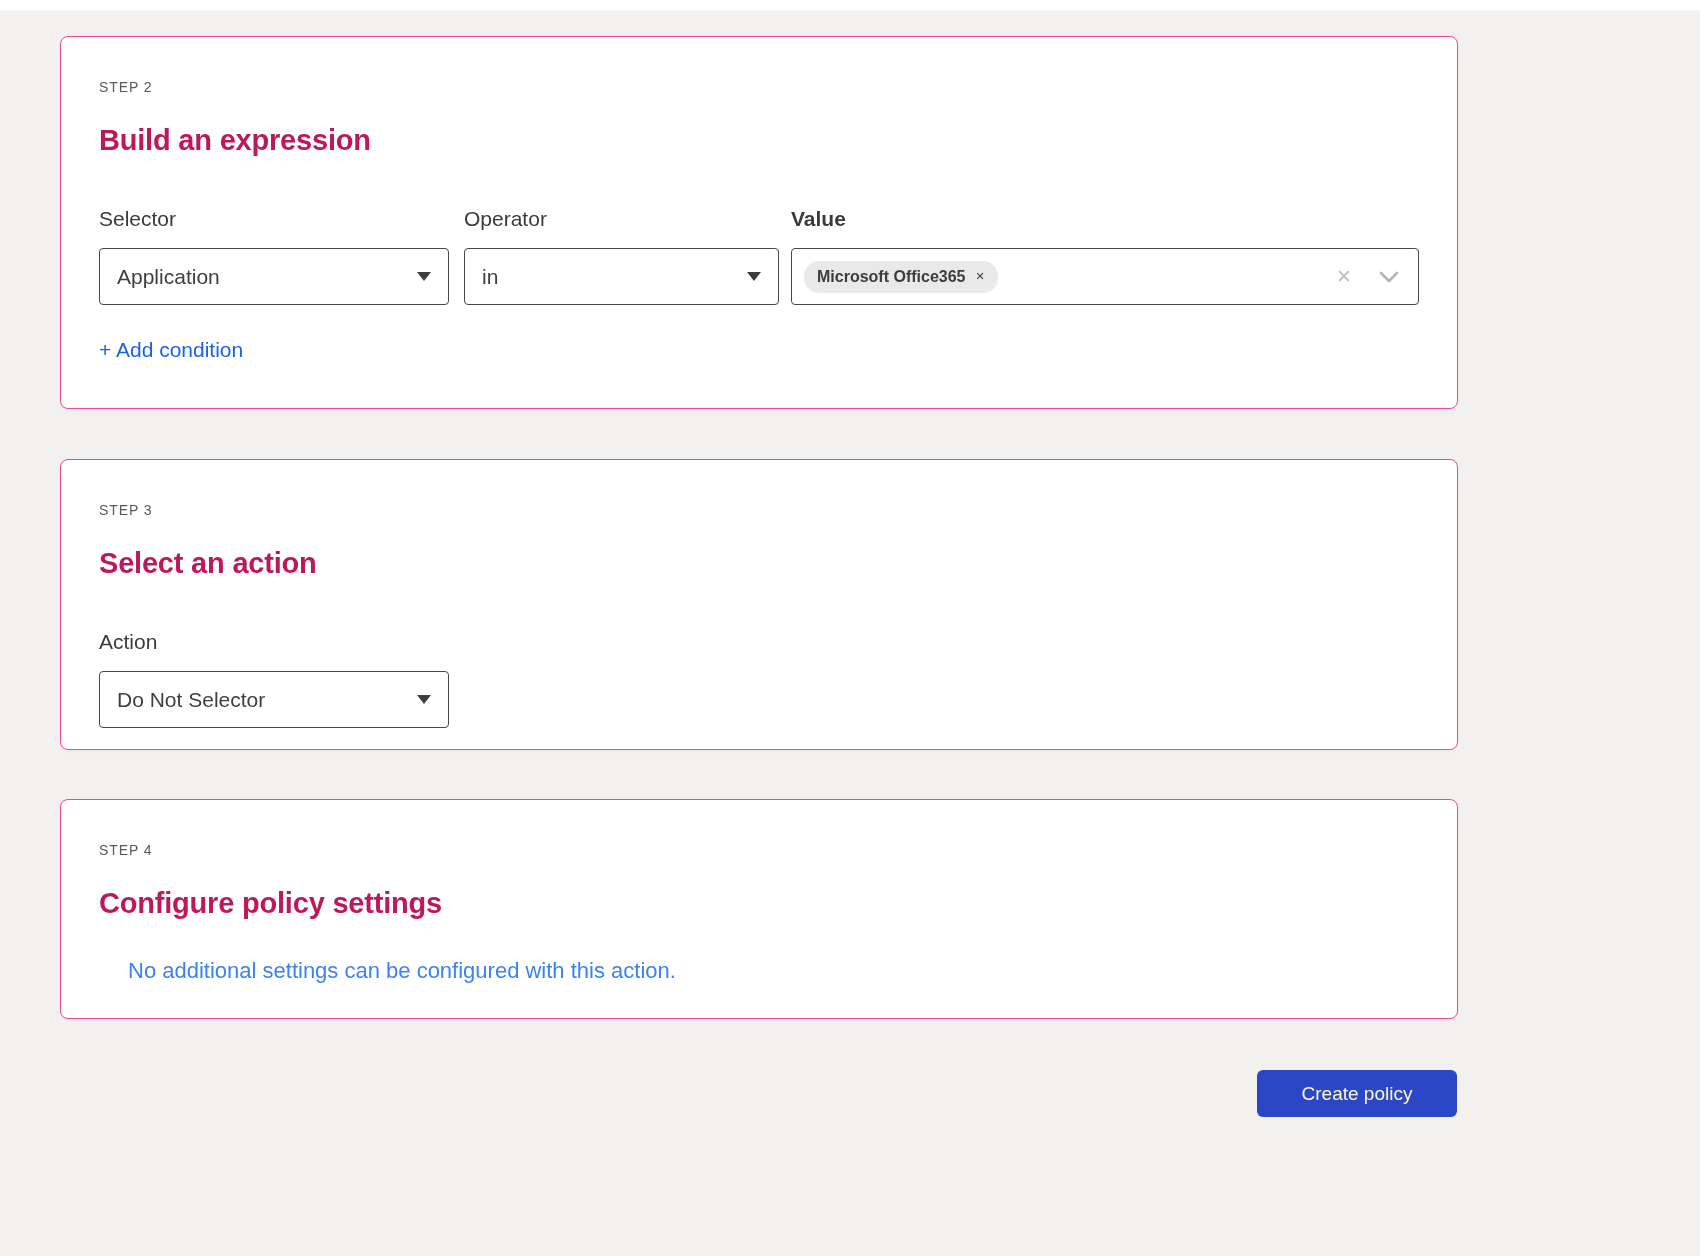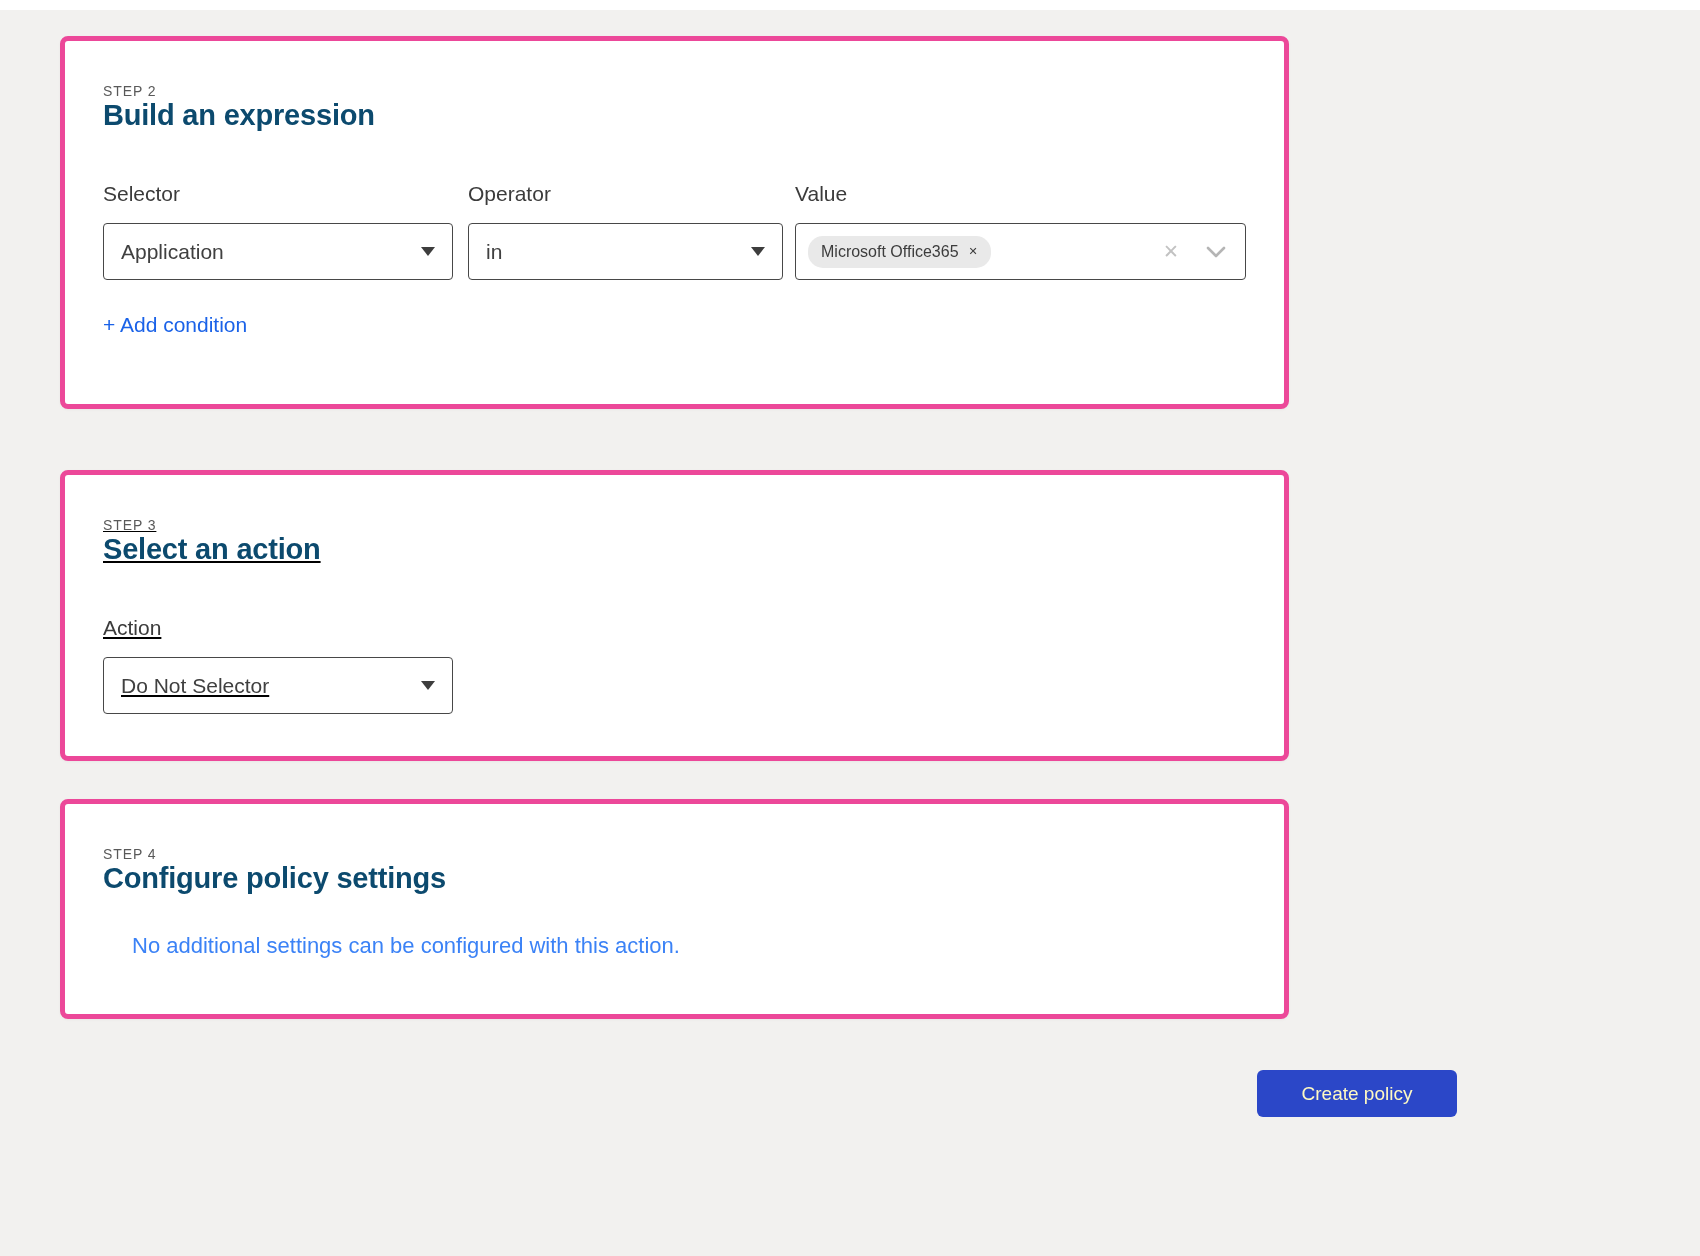--- a/index.html
+++ b/index.html
@@ -10,48 +10,48 @@
     position: relative;
     overflow: hidden;
   }
   .top-strip {
     position: absolute; top: 0; left: 0; right: 0; height: 10px;
     background: #ffffff;
   }
   .card {
     position: absolute;
     left: 60px;
-    width: 1229px;
+    width: 1398px;
     background: #ffffff;
-    border: 5px solid #ec4899;
+    border: 1px solid #ec4899;
     border-radius: 8px;
     box-shadow: 0 1px 3px rgba(0,0,0,0.04);
     padding: 42px 38px;
   }
   .card-step2 { top: 36px;  height: 373px; }
-  .card-step3 { top: 470px; height: 291px; text-decoration: underline; }
+  .card-step3 { top: 459px; height: 291px; }
   .card-step4 { top: 799px; height: 220px; }
 
   .step-label {
     font-size: 14px;
     color: #595959;
     letter-spacing: 0.9px;
     font-weight: 500;
   }
   .card-title {
-    margin-top: 0;
+    margin-top: 29px;
     font-size: 29px;
     font-weight: 700;
-    color: #0c4a6e;
+    color: #be185d;
     letter-spacing: -0.2px;
   }
   .fields-row { display: flex; margin-top: 50px; }
   .field-selector { width: 350px; margin-right: 15px; }
   .field-operator { width: 315px; margin-right: 12px; }
-  .field-value    { flex: 1; }
+  .field-value    { flex: 1; font-weight: bold; }
   .field-action   { width: 350px; }
 
   .field-label {
     font-size: 21px;
     color: #3b3b3b;
     margin-bottom: 17px;
   }
   .select-box {
     height: 57px;
     border: 1px solid #474747;

